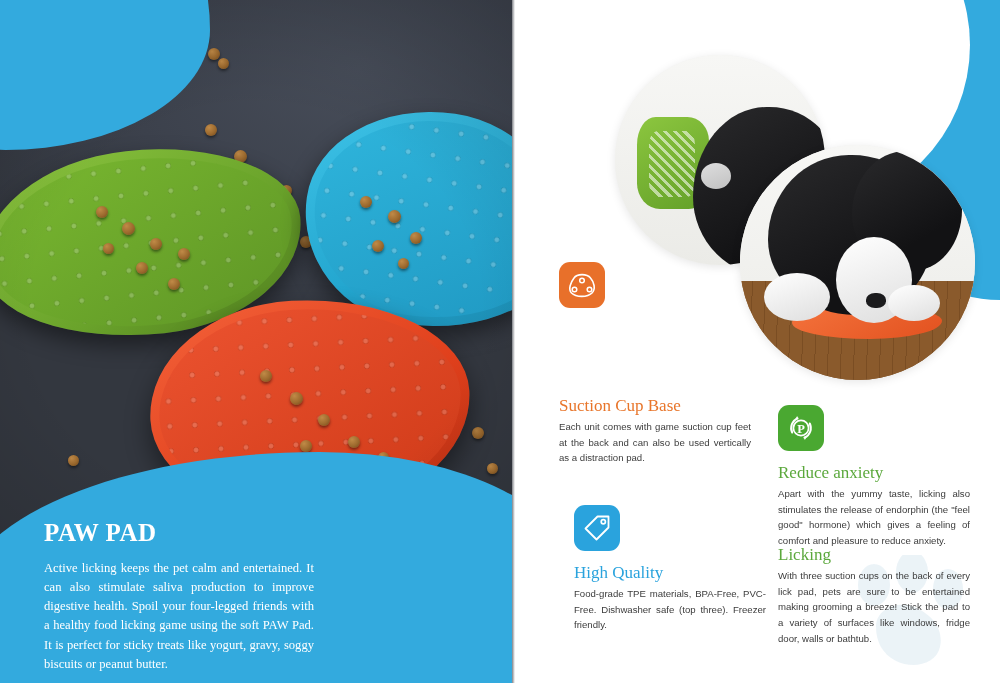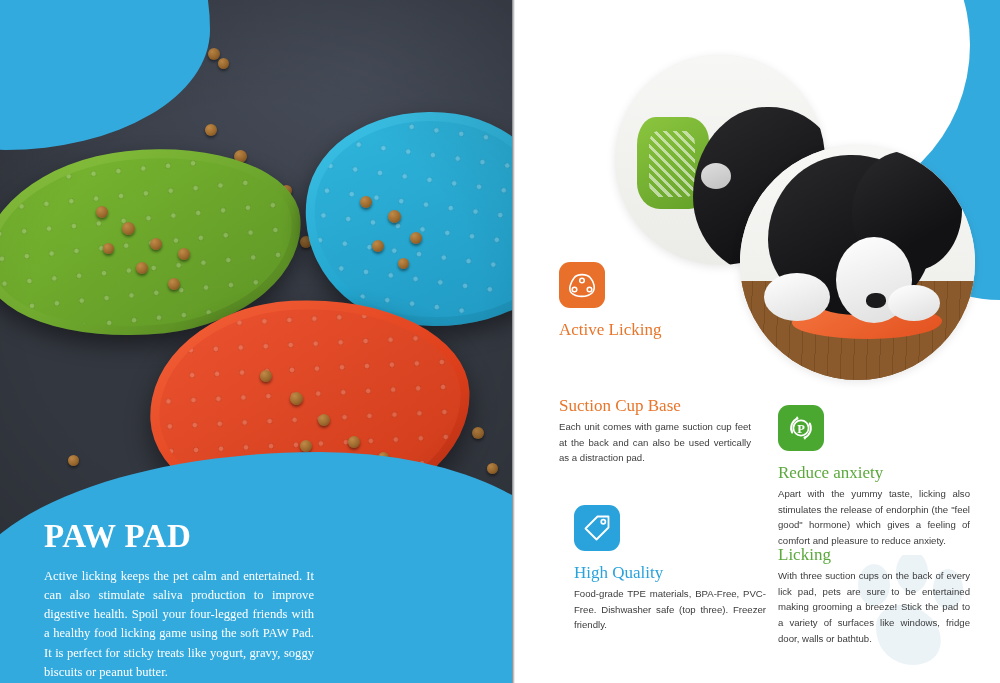--- a/index.html
+++ b/index.html
@@ -119,21 +119,21 @@
 
   #left-copy {
     position: absolute;
     left: 44px; top: 520px;
     width: 270px;
     color: #ffffff;
   }
   #paw-pad-title {
     font-family: "Liberation Serif", serif;
     font-weight: bold;
-    font-size: 33px;
+    font-size: 25px;
     letter-spacing: 0.5px;
     margin: 0 0 14px 0;
     line-height: 1;
   }
   #paw-pad-body {
     font-family: "Liberation Serif", serif;
     font-size: 12.6px;
     line-height: 1.52;
     text-align: justify;
     margin: 0;
@@ -376,21 +376,20 @@
 
     <div class="feature" id="feat-active-licking">
       <div class="feature-icon bg-orange">
         <svg width="30" height="26" viewBox="0 0 30 26">
           <path d="M7 6 C10 1.5 20 1.5 23.5 6 C27 10 29 17 25 21 C20.5 25.5 9 25.5 4.5 21 C0.8 17.3 3.8 10.3 7 6 Z" fill="none" stroke="#ffffff" stroke-width="1.6"></path>
           <circle cx="15" cy="8.5" r="2.3" fill="none" stroke="#ffffff" stroke-width="1.5"></circle>
           <circle cx="7.5" cy="17.5" r="2.3" fill="none" stroke="#ffffff" stroke-width="1.5"></circle>
           <circle cx="22.5" cy="17.5" r="2.3" fill="none" stroke="#ffffff" stroke-width="1.5"></circle>
         </svg>
       </div>
-      <h2 class="feature-title t-orange">Active Licking</h2>
     </div>
 
     <div class="feature" id="feat-suction-cup">
       <h2 class="feature-title t-orange">Suction Cup Base</h2>
       <p class="feature-body">Each unit comes with game suction cup feet at the back and can also be used vertically as a distraction pad.</p>
     </div>
 
     <div class="feature" id="feat-high-quality">
       <div class="feature-icon bg-blue">
         <svg width="28" height="28" viewBox="0 0 28 28">

